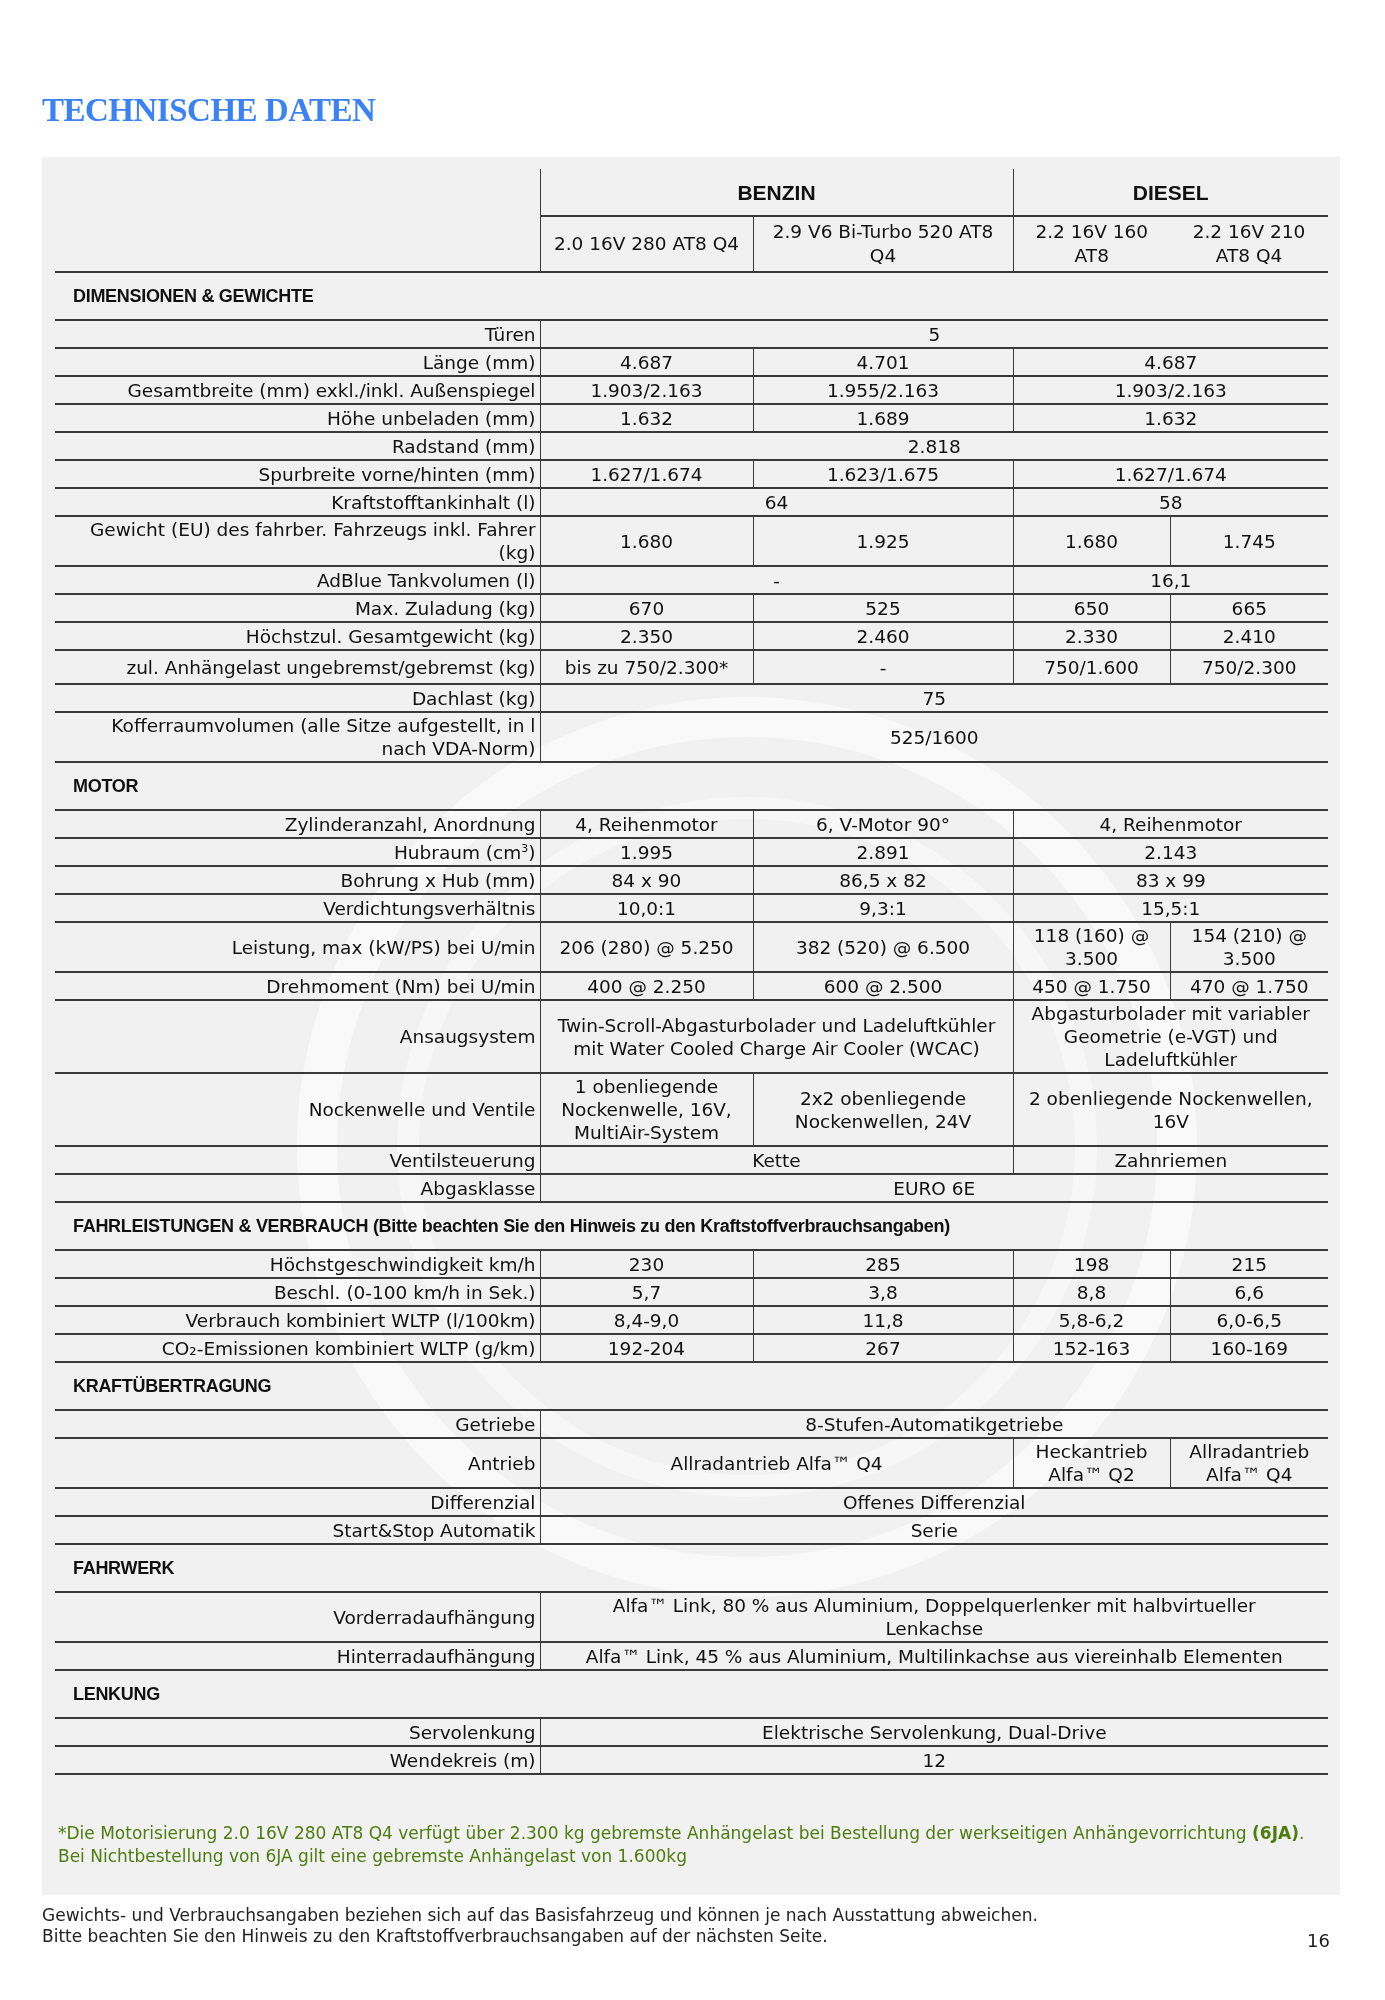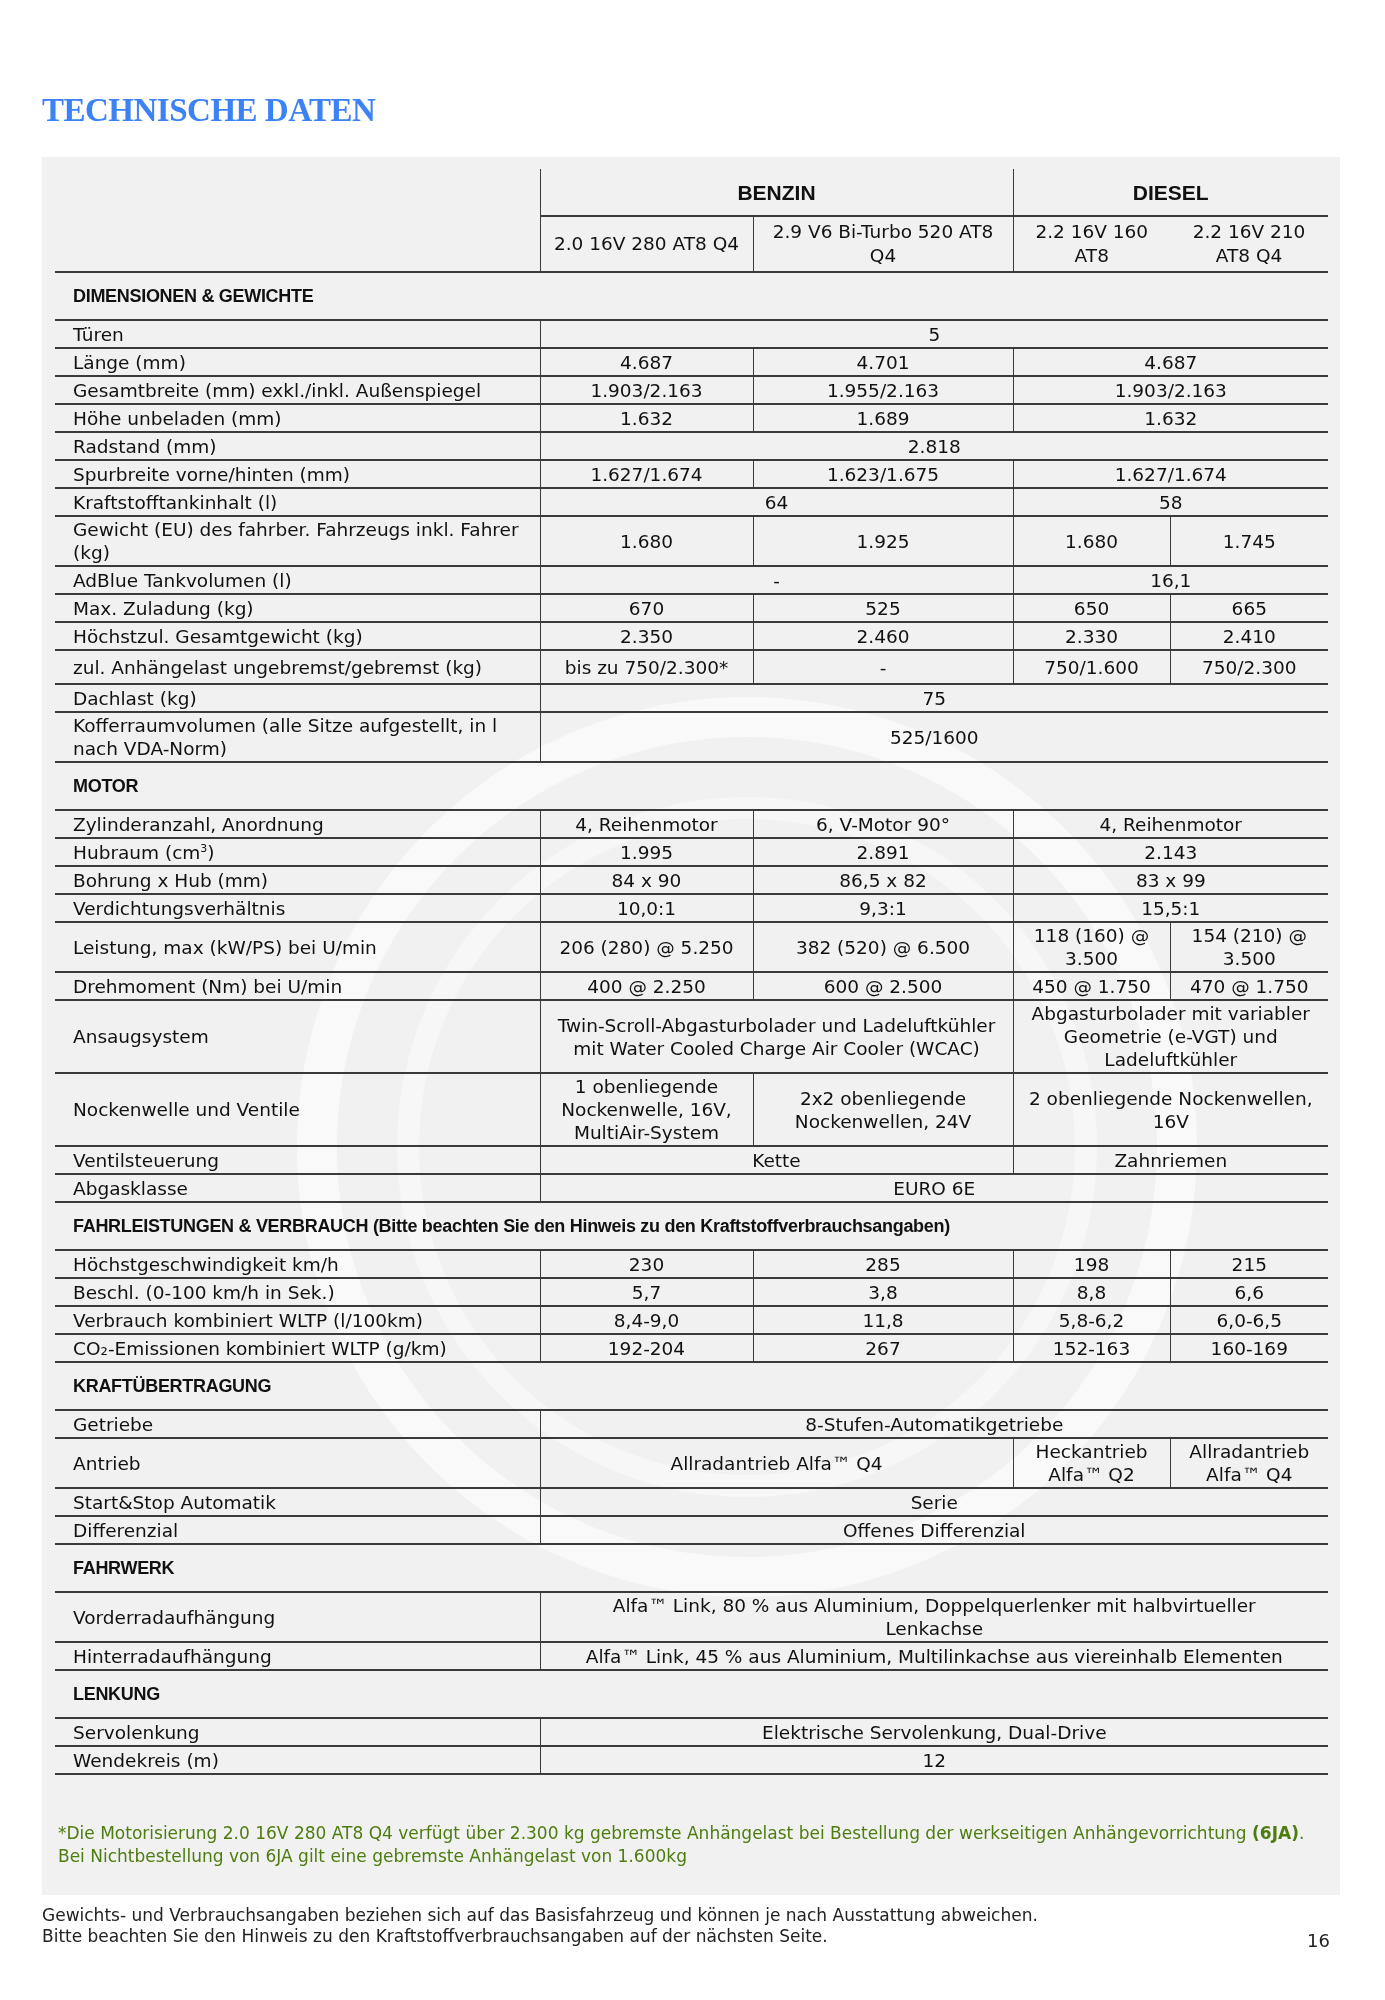--- a/index.html
+++ b/index.html
@@ -8,21 +8,21 @@
   .panel{position:absolute;left:42px;top:157px;width:1298px;height:1738px;background:#f1f1f1;}
   .watermark{position:absolute;left:255px;top:540px;width:900px;height:900px;border-radius:50%;border:40px solid rgba(255,255,255,0.55);box-sizing:border-box;}
   .watermark2{position:absolute;left:355px;top:640px;width:700px;height:700px;border-radius:50%;border:22px solid rgba(255,255,255,0.45);box-sizing:border-box;}
   table.spec{position:absolute;left:55px;top:169px;width:1273px;border-collapse:collapse;table-layout:fixed;font-size:18.5px;line-height:23px;}
   table.spec col.c0{width:485px;}
   table.spec col.c1{width:213px;}
   table.spec col.c2{width:260px;}
   table.spec col.c3{width:157px;}
   table.spec col.c4{width:158px;}
   table.spec td{padding:1px 4px;vertical-align:middle;text-align:center;border-bottom:2px solid #3a3a3a;}
-  table.spec td.lbl{text-align:left;padding-left:18px;}
+  table.spec td.lbl{text-align:right;padding-left:18px;}
   table.spec td.v{border-left:1.5px solid #3a3a3a;}
   table.spec td.vnone{border-left:none;}
   table.spec tr.hdr1 td{height:44px;font-weight:bold;font-family:"Liberation Sans",sans-serif;font-size:21px;border-bottom:2px solid #3a3a3a;}
   table.spec tr.hdr1 td.empty{border-bottom:none;}
   table.spec tr.hdr2 td{height:52px;line-height:24px;}
   table.spec tr.section td{font-family:"Liberation Sans",sans-serif;font-weight:bold;font-size:18px;text-align:left;padding-left:18px;height:44px;letter-spacing:-0.3px;}
   table.spec tr.r td{height:24px;}
   table.spec tr.r2 td{height:46px;}
   table.spec tr.r3 td{height:69px;}
   sup{font-size:11px;line-height:0;}
@@ -247,26 +247,26 @@
         <td class="lbl">Getriebe</td>
         <td class="v" colspan="4">8-Stufen-Automatikgetriebe</td>
       </tr>
   <tr class="r2">
         <td class="lbl">Antrieb</td>
         <td class="v" colspan="2">Allradantrieb Alfa™ Q4</td>
         <td class="v">Heckantrieb Alfa™ Q2</td>
         <td class="v">Allradantrieb Alfa™ Q4</td>
       </tr>
   <tr class="r">
+        <td class="lbl">Differenzial</td>
+        <td class="v" colspan="4">Offenes Differenzial</td>
+      </tr>
+  <tr class="r">
         <td class="lbl">Start&amp;Stop Automatik</td>
         <td class="v" colspan="4">Serie</td>
-      </tr>
-  <tr class="r">
-        <td class="lbl">Differenzial</td>
-        <td class="v" colspan="4">Offenes Differenzial</td>
       </tr>
 
   <tr class="section">
         <td colspan="5">FAHRWERK</td>
       </tr>
   <tr class="r2">
         <td class="lbl">Vorderradaufhängung</td>
         <td class="v" colspan="4" style="padding:1px 40px">Alfa™ Link, 80 % aus Aluminium, Doppelquerlenker mit halbvirtueller Lenkachse</td>
       </tr>
   <tr class="r">

